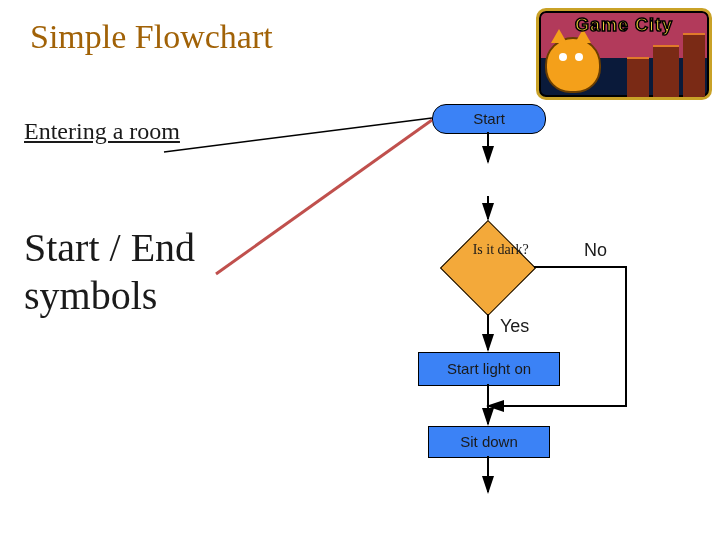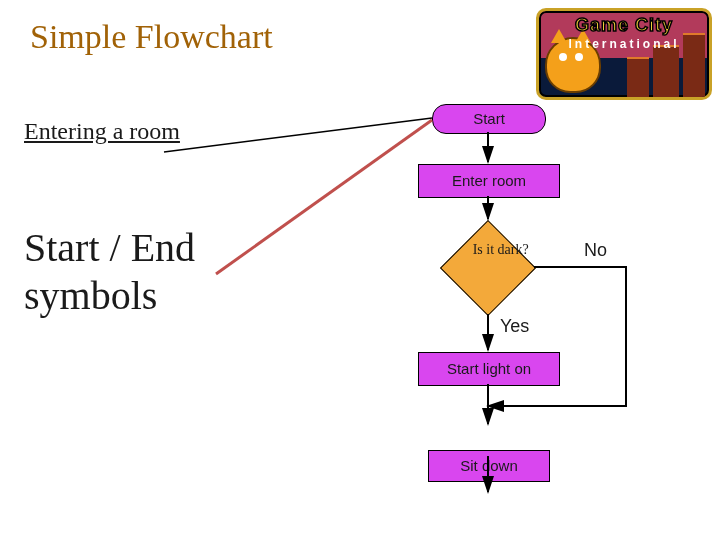--- a/index.html
+++ b/index.html
@@ -16,21 +16,21 @@
   .logo .eye.l{left:12px}.logo .eye.r{left:28px}
   .logo .ear{position:absolute;width:0;height:0;border-left:8px solid transparent;border-right:8px solid transparent;border-bottom:14px solid #f4a01a;top:-10px}
   .logo .ear.l{left:4px}.logo .ear.r{left:28px}
   .logo .bld{position:absolute;bottom:0;background:#7a2a15;border-top:2px solid #e07a2a}
   .logo .b1{right:4px;width:22px;height:62px}
   .logo .b2{right:30px;width:26px;height:50px}
   .logo .b3{right:60px;width:22px;height:38px}
   .logo .txt1{position:absolute;top:4px;width:100%;text-align:center;font-family:Arial,sans-serif;font-weight:900;font-size:18px;color:#f2d23a;-webkit-text-stroke:1.5px #000;letter-spacing:1px}
   .logo .txt2{position:absolute;top:26px;width:100%;text-align:center;font-family:Arial,sans-serif;font-weight:700;font-size:12px;color:#fff;letter-spacing:3px}
   
-  .shape{position:absolute;display:flex;align-items:center;justify-content:center;font-family:Verdana,Geneva,sans-serif;font-size:15px;background:#d946ef;border:1.5px solid #000;text-align:center;line-height:1.15}
+  .shape{position:absolute;display:flex;align-items:center;justify-content:center;font-family:Verdana,Geneva,sans-serif;font-size:15px;background:#3b82f6;border:1.5px solid #000;text-align:center;line-height:1.15}
   .terminator{border-radius:14px}
   .decision{transform:rotate(45deg);border:1.5px solid #000;background:#f3a93a}
   .decision span{transform:rotate(-45deg);display:block;font-size:14px}
   .lbl{position:absolute;font-family:Verdana,Geneva,sans-serif;font-size:18px}
   
   svg.arrows{position:absolute;left:0;top:0;width:720px;height:540px;pointer-events:none}
 </style>
 </head>
 <body>
 
@@ -42,41 +42,39 @@
     <div class="bld b3"></div>
     <div class="bld b2"></div>
     <div class="bld b1"></div>
     <div class="cat">
       <div class="ear l"></div>
         <div class="ear r"></div>
       <div class="eye l"></div>
         <div class="eye r"></div>
     </div>
     <div class="txt1">Game City</div>
-    <div class="txt2">International</div>
   </div>
 
   <div class="subtitle">Entering a room</div>
 
   <div class="side-label">
     <span>Start / End</span><br>
     <span>symbols</span>
   </div>
 
   <div class="shape terminator" style="left:432px;top:104px;width:112px;height:28px">Start</div>
 
-  <div class="shape" style="left:418px;top:164px;width:140px;height:32px">Enter room</div>
 
   <div class="decision" style="position:absolute;left:454px;top:234px;width:66px;height:66px">
     <span>Is it dark?</span>
   </div>
 
   <div class="shape" style="left:418px;top:352px;width:140px;height:32px">Start light on</div>
 
-  <div class="shape" style="left:428px;top:450px;width:120px;height:30px">Sit down</div>
+  <div class="shape" style="left:428px;top:426px;width:120px;height:30px">Sit down</div>
 
 
   <div class="lbl" style="left:500px;top:316px">Yes</div>
   <div class="lbl" style="left:584px;top:240px">No</div>
 
   <svg class="arrows">
     <defs>
       <marker id="ah" markerWidth="10" markerHeight="10" refX="8" refY="3" orient="auto" markerUnits="strokeWidth">
         <path d="M0,0 L9,3 L0,6 Z" fill="#000"></path>
       </marker>

